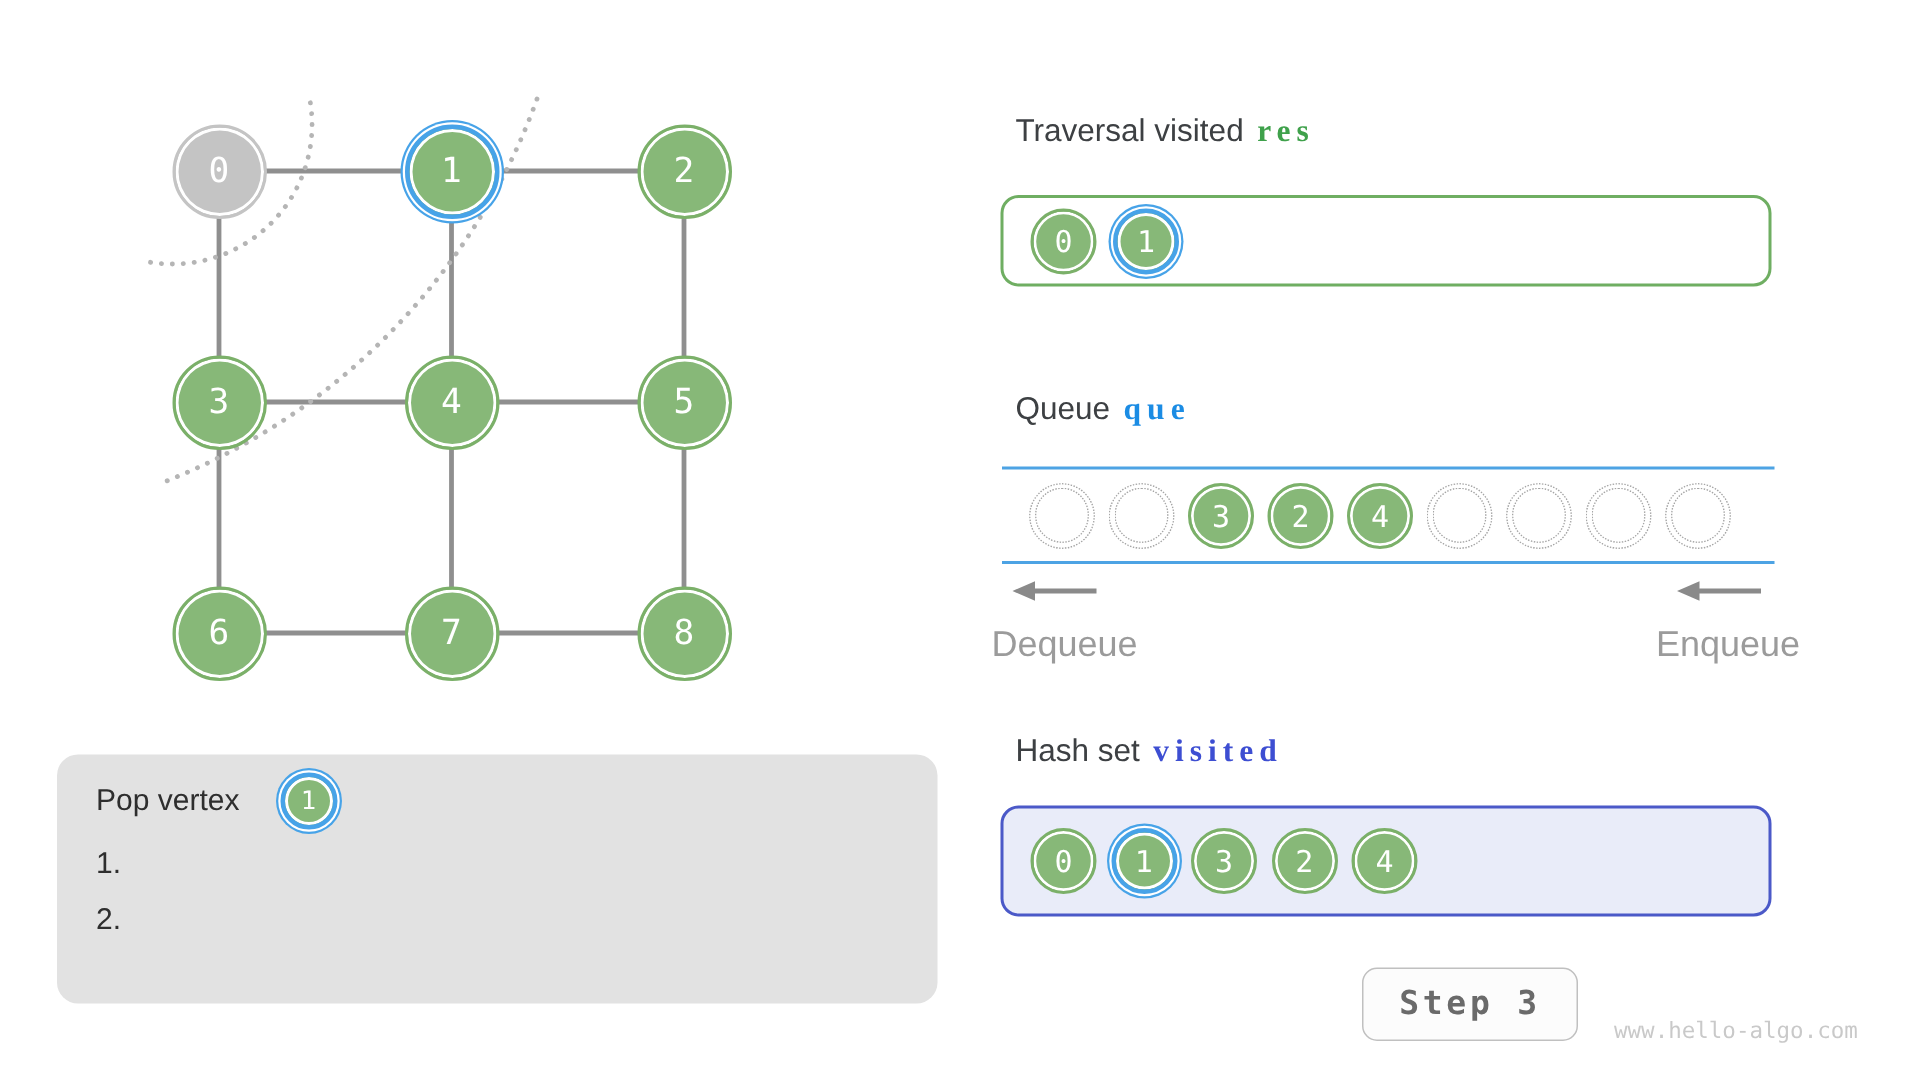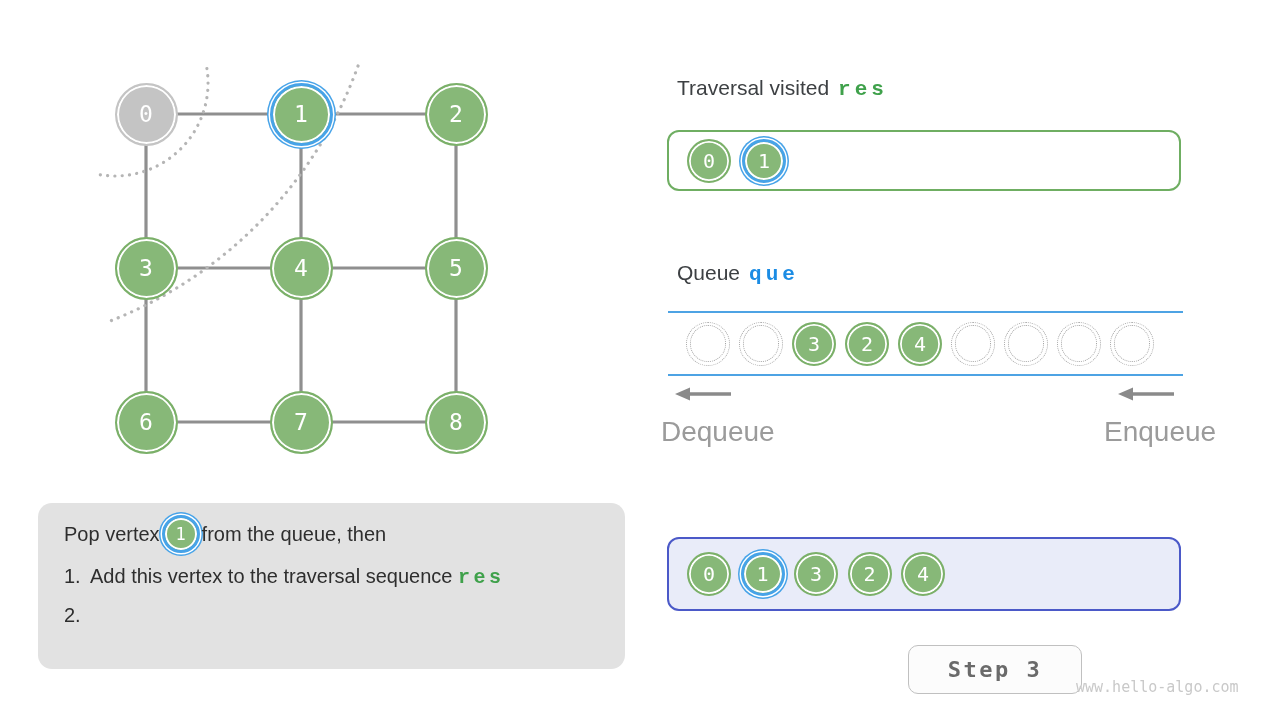--- a/index.html
+++ b/index.html
@@ -28,49 +28,49 @@
 
   
   .qempty{box-sizing:border-box;width:44px;height:44px;border-radius:50%;flex:none;position:relative;
           border:1.6px dotted var(--dotted_circle);background:#fff;}
   .qempty::before{content:"";position:absolute;inset:2.6px;border-radius:50%;
           border:1.4px dotted var(--dotted_circle);}
 
   
   .sec-title{position:absolute;left:677px;font-size:21px;line-height:27px;color:var(--title_dark);}
   .sec-title .code{margin-left:9px;}
-  .code{font-family:Liberation Mono, monospace;font-weight:bold;letter-spacing:4px;}
+  .code{font-family:Liberation Serif, serif;font-weight:bold;letter-spacing:4px;}
   .c-green{color:var(--res_green);} .c-blue{color:var(--que_blue);} .c-indigo{color:var(--visited_indigo);}
 
   .res-box{position:absolute;left:667px;top:130px;width:514px;height:61px;box-sizing:border-box;
            border:2px solid var(--box_green_border);border-radius:12px;
            display:flex;align-items:center;padding-left:18px;gap:11px;}
   .queue-strip{position:absolute;left:668px;top:311px;width:515px;height:65px;box-sizing:border-box;
            border-top:2px solid var(--queue_line_blue);border-bottom:2px solid var(--queue_line_blue);
            display:flex;align-items:center;padding-left:18px;gap:9px;}
   .hash-box{position:absolute;left:667px;top:537px;width:514px;height:74px;box-sizing:border-box;
            background:var(--hash_bg);border:2px solid var(--hash_border);border-radius:12px;
            display:flex;align-items:center;padding-left:18px;gap:9.5px;}
 
   .q-arrow{position:absolute;}
   .q-arrow line{stroke:var(--arrow_gray);stroke-width:3.4;}
   .q-arrow path{fill:var(--arrow_gray);}
-  .q-label{position:absolute;font-size:28px;color:var(--muted_gray);}
+  .q-label{position:absolute;font-size:24px;color:var(--muted_gray);}
 
   
   .explain{position:absolute;left:38px;top:503px;width:587px;height:166px;box-sizing:border-box;
            background:var(--explain_bg);border-radius:14px;padding:12px 18px 0 26px;
            font-size:20px;color:var(--text_dark);}
-  .ex-intro{display:flex;align-items:center;gap:2px;margin-bottom:8px;}
+  .ex-intro{display:flex;align-items:center;gap:27px;margin-bottom:8px;}
   .ex-item{display:flex;line-height:28px;margin-top:9px;}
   .ex-num{width:26px;flex:none;}
   .explain .code{letter-spacing:3.5px;}
 
   
-  .step-box{position:absolute;left:908px;top:645px;width:174px;height:49px;box-sizing:border-box;
+  .step-box{position:absolute;left:908px;top:645px;width:144px;height:49px;box-sizing:border-box;
             border:1.5px solid var(--step_border);border-radius:10px;background:#fcfcfc;
             display:flex;align-items:center;justify-content:center;
             font-family:"DejaVu Sans Mono",monospace;font-weight:bold;font-size:22px;
             letter-spacing:2.5px;color:var(--step_text);}
   .watermark{position:absolute;left:1076px;top:678px;font-family:"DejaVu Sans Mono",monospace;
             font-size:15px;color:var(--watermark_gray);}
 </style>
 </head>
 <body>
 
@@ -103,26 +103,24 @@
       <div class="vnode v-graph v-abs" style="left: 269.5px; top: 390.5px;">7</div>
       <div class="vnode v-graph v-abs" style="left: 424.5px; top: 390.5px;">8</div>
     </div>
 
   <div class="explain">
     <div class="ex-intro">
       <span>Pop vertex</span>
       <span class="vnode v-inline v-current">
         <span>1</span>
       </span>
-      <span>from the queue, then</span>
     </div>
     <div>
         <div class="ex-item">
           <span class="ex-num">1.</span>
-          <span class="ex-text"><span>Add this vertex to the traversal sequence </span><span class="code c-green">res</span></span>
         </div>
         <div class="ex-item">
           <span class="ex-num">2.</span>
         </div>
       </div>
   </div>
 
   <div class="sec-title" style="top:74px">
     <span>Traversal visited</span><span class="code c-green">res</span>
   </div>
@@ -150,20 +148,23 @@
     <line x1="57" y1="8" x2="12" y2="8"></line>
     <path d="M1 8 L16 1.5 L16 14.5 Z"></path>
   </svg>
   <svg class="q-arrow" style="left:1117px;top:386px" width="60" height="16">
     <line x1="57" y1="8" x2="12" y2="8"></line>
     <path d="M1 8 L16 1.5 L16 14.5 Z"></path>
   </svg>
   <div class="q-label" style="left:661px;top:416px">Dequeue</div>
   <div class="q-label" style="left:1104px;top:416px;width:84px;text-align:center">Enqueue</div>
 
+  <div class="sec-title" style="top:487px">
+    <span>Hash set</span><span class="code c-indigo">visited</span>
+  </div>
   <div class="hash-box">
       <div class="vnode v-panel">0</div>
       <div class="vnode v-panel v-current">1</div>
       <div class="vnode v-panel">3</div>
       <div class="vnode v-panel">2</div>
       <div class="vnode v-panel">4</div>
     </div>
 
   <div class="step-box">
     <span>Step 3</span>

